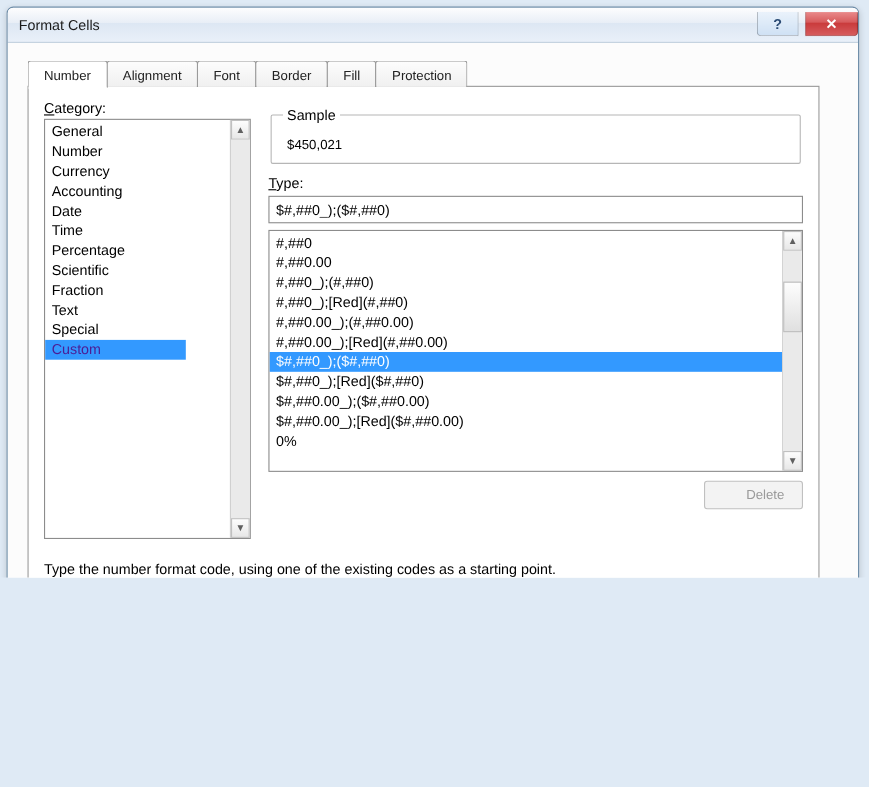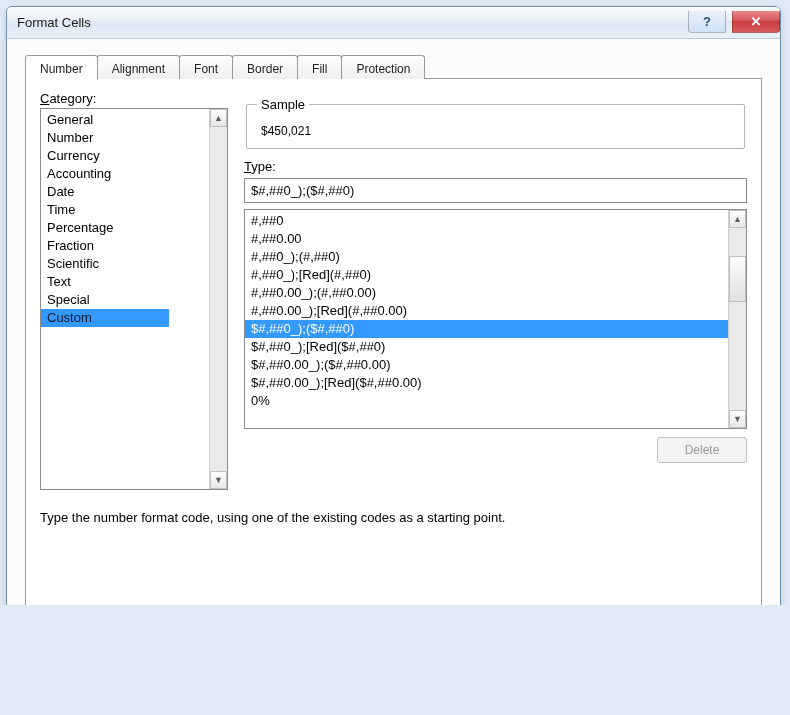--- a/index.html
+++ b/index.html
@@ -4,21 +4,21 @@
 <style>
   * { box-sizing: border-box; }
   html, body {
     margin: 0; padding: 0;
     background: #dfeaf5;
     font-family: "Segoe UI", Tahoma, sans-serif;
     font-size: 12px;
     color: #000;
   }
   .shot {
-    width: 790px; height: 605px;
+    width: 790px; height: 525px;
     padding: 6px;
   }
   .window {
     width: 775px; height: 700px;
     background: #fff;
     border: 1px solid #6f8ea9;
     border-radius: 6px;
     box-shadow: 0 2px 6px rgba(0,0,0,0.15);
     display: flex;
     flex-direction: column;
@@ -58,21 +58,21 @@
     background: linear-gradient(#e9898a, #d6595b 45%, #c93a3b 46%, #d65b5d);
     color: #fff;
     border-bottom-right-radius: 4px;
     margin-left: 6px;
     border-left: 1px solid rgba(0,0,0,0.25);
   }
   .winbtn.close .x { font-family: Arial, sans-serif; }
 
   .client {
     flex: 1;
-    padding: 16px 18px 14px 18px;
+    padding: 16px 35px 14px 18px;
     display: flex;
     flex-direction: column;
     background: #fcfcfc;
   }
 
   .tabstrip {
     display: flex;
     gap: 0;
     height: 24px;
     position: relative;
@@ -137,21 +137,21 @@
     overflow: hidden;
   }
   .listbox .item {
     padding: 0 6px;
     font-size: 13px;
     line-height: 18px;
     white-space: nowrap;
   }
   .listbox .item.selected {
     background: #3399ff;
-    color: #0f172a;
+    color: #4c1d95;
   }
   .scroll {
     width: 18px;
     background: #f0f0f0;
     border-left: 1px solid #d0d0d0;
     display:flex; flex-direction:column;
   }
   .scroll .arrow {
     height: 18px;
     background: linear-gradient(#fdfdfd,#e7e7e7);
@@ -208,20 +208,21 @@
   }
   .btn {
     min-width: 90px;
     height: 26px;
     border: 1px solid #8a8a8a;
     border-radius: 3px;
     background: linear-gradient(#fcfcfc, #e9e9e9);
     font-size: 12px;
     font-family: inherit;
     padding: 0 16px;
+    text-align: right;
   }
   .btn:disabled {
     color: #9a9a9a;
     border-color: #c0c0c0;
     background: #f3f3f3;
   }
   .btn.primary {
     border: 1px solid #3c7fb1;
     box-shadow: 0 0 0 1px #8fc5e8 inset;
   }
@@ -289,22 +290,22 @@
             </div>
             <div class="listbox">
               <div class="items" id="cat-items">
                   <div class="item">General</div>
                   <div class="item">Number</div>
                   <div class="item">Currency</div>
                   <div class="item">Accounting</div>
                   <div class="item">Date</div>
                   <div class="item">Time</div>
                   <div class="item">Percentage</div>
+                  <div class="item">Scientific</div>
                   <div class="item">Fraction</div>
-                  <div class="item">Scientific</div>
                   <div class="item">Text</div>
                   <div class="item">Special</div>
                   <div class="item selected">Custom</div>
                 </div>
               <div class="scroll">
                 <div class="arrow">▲</div>
                 <div class="track"></div>
                 <div class="arrow">▼</div>
               </div>
             </div>

